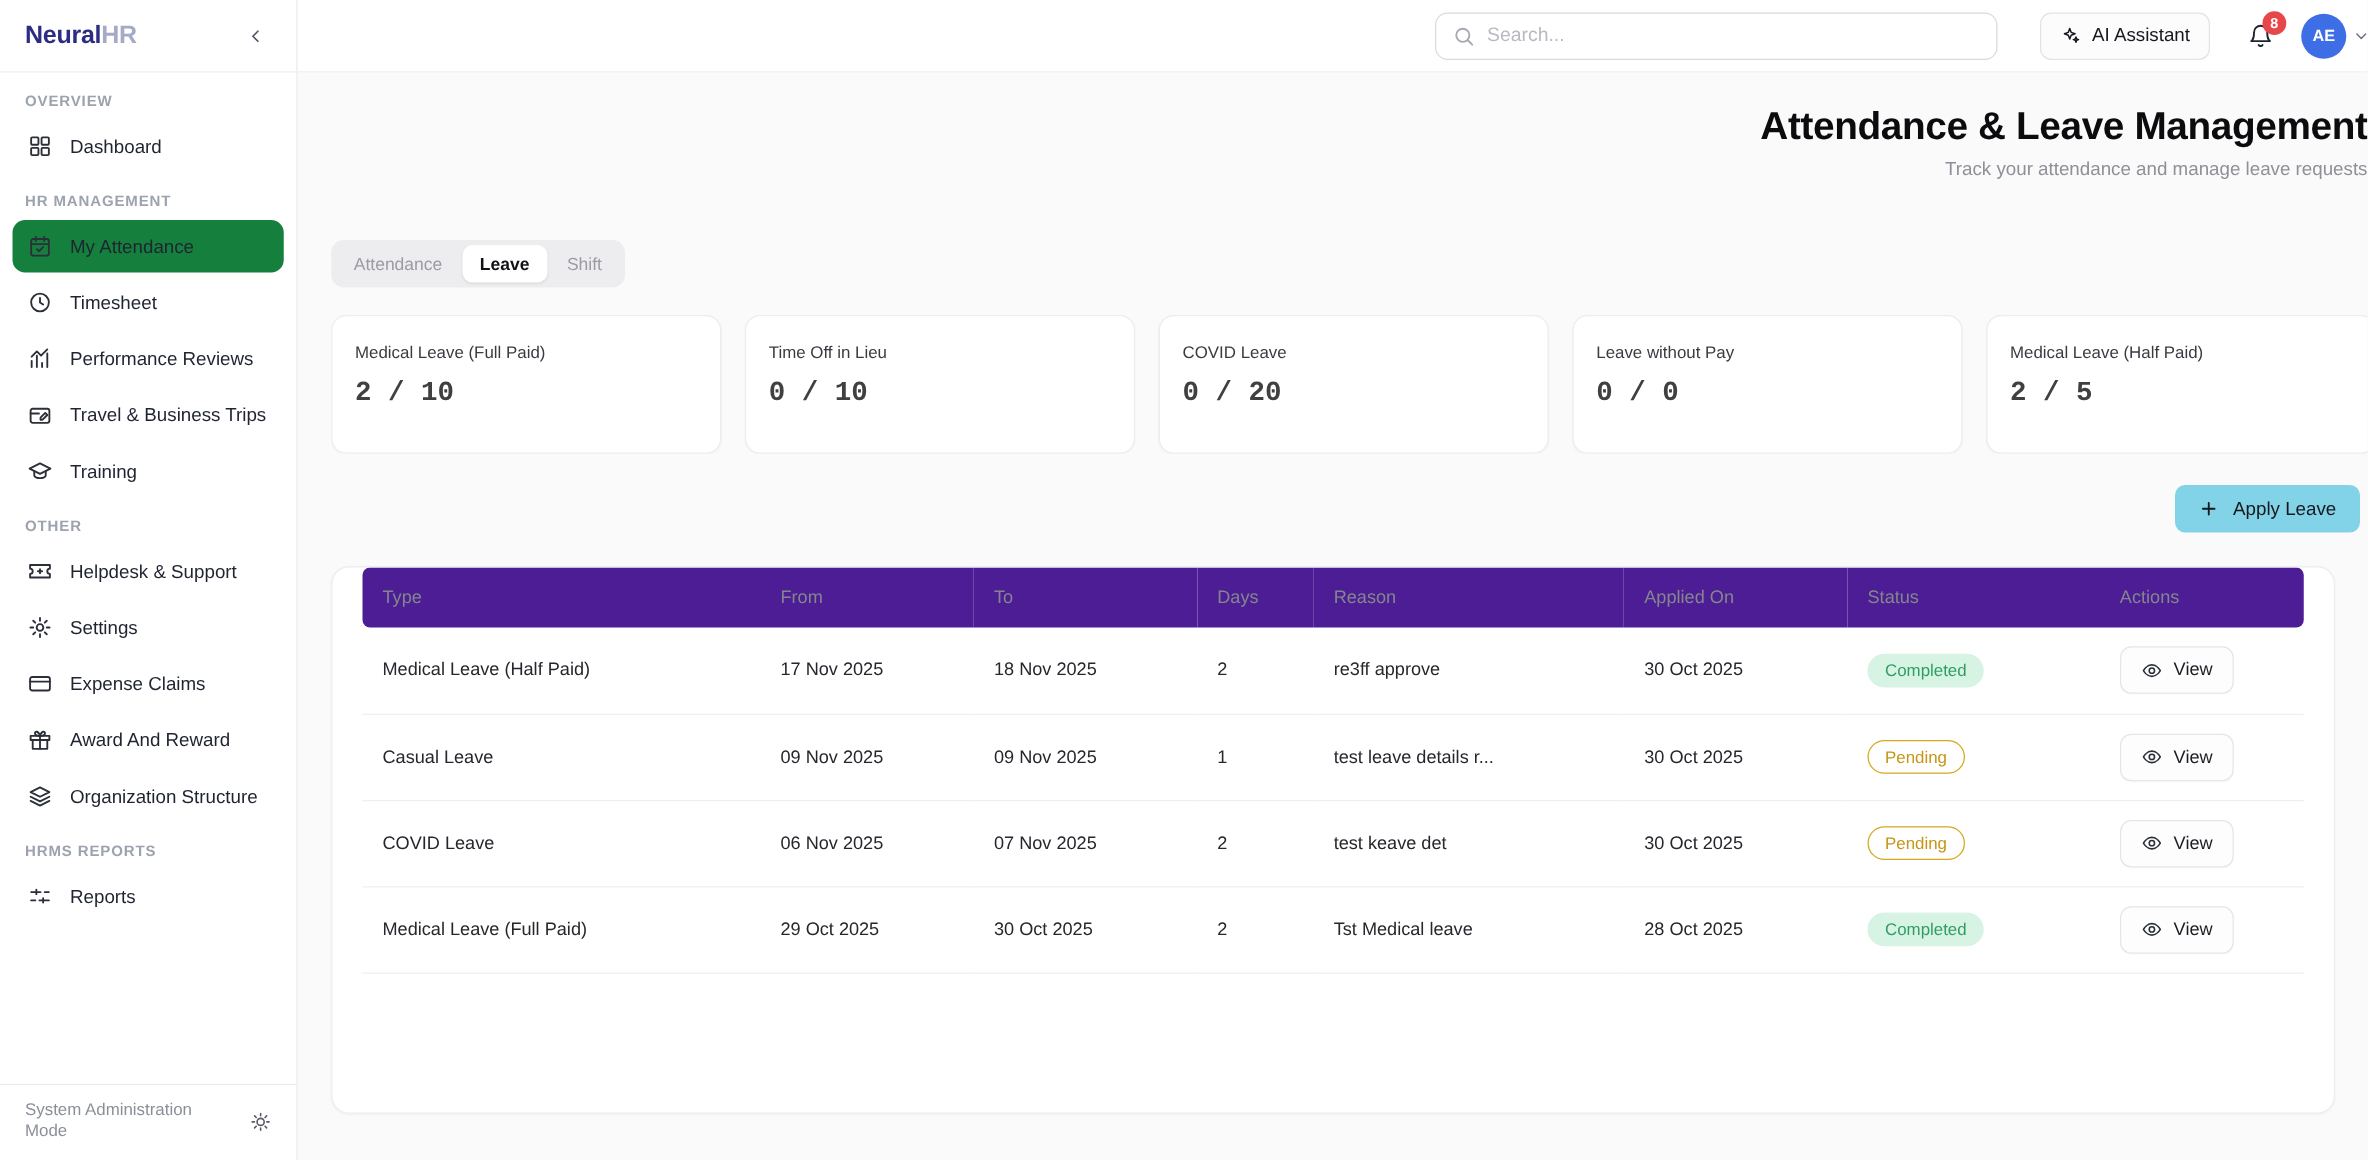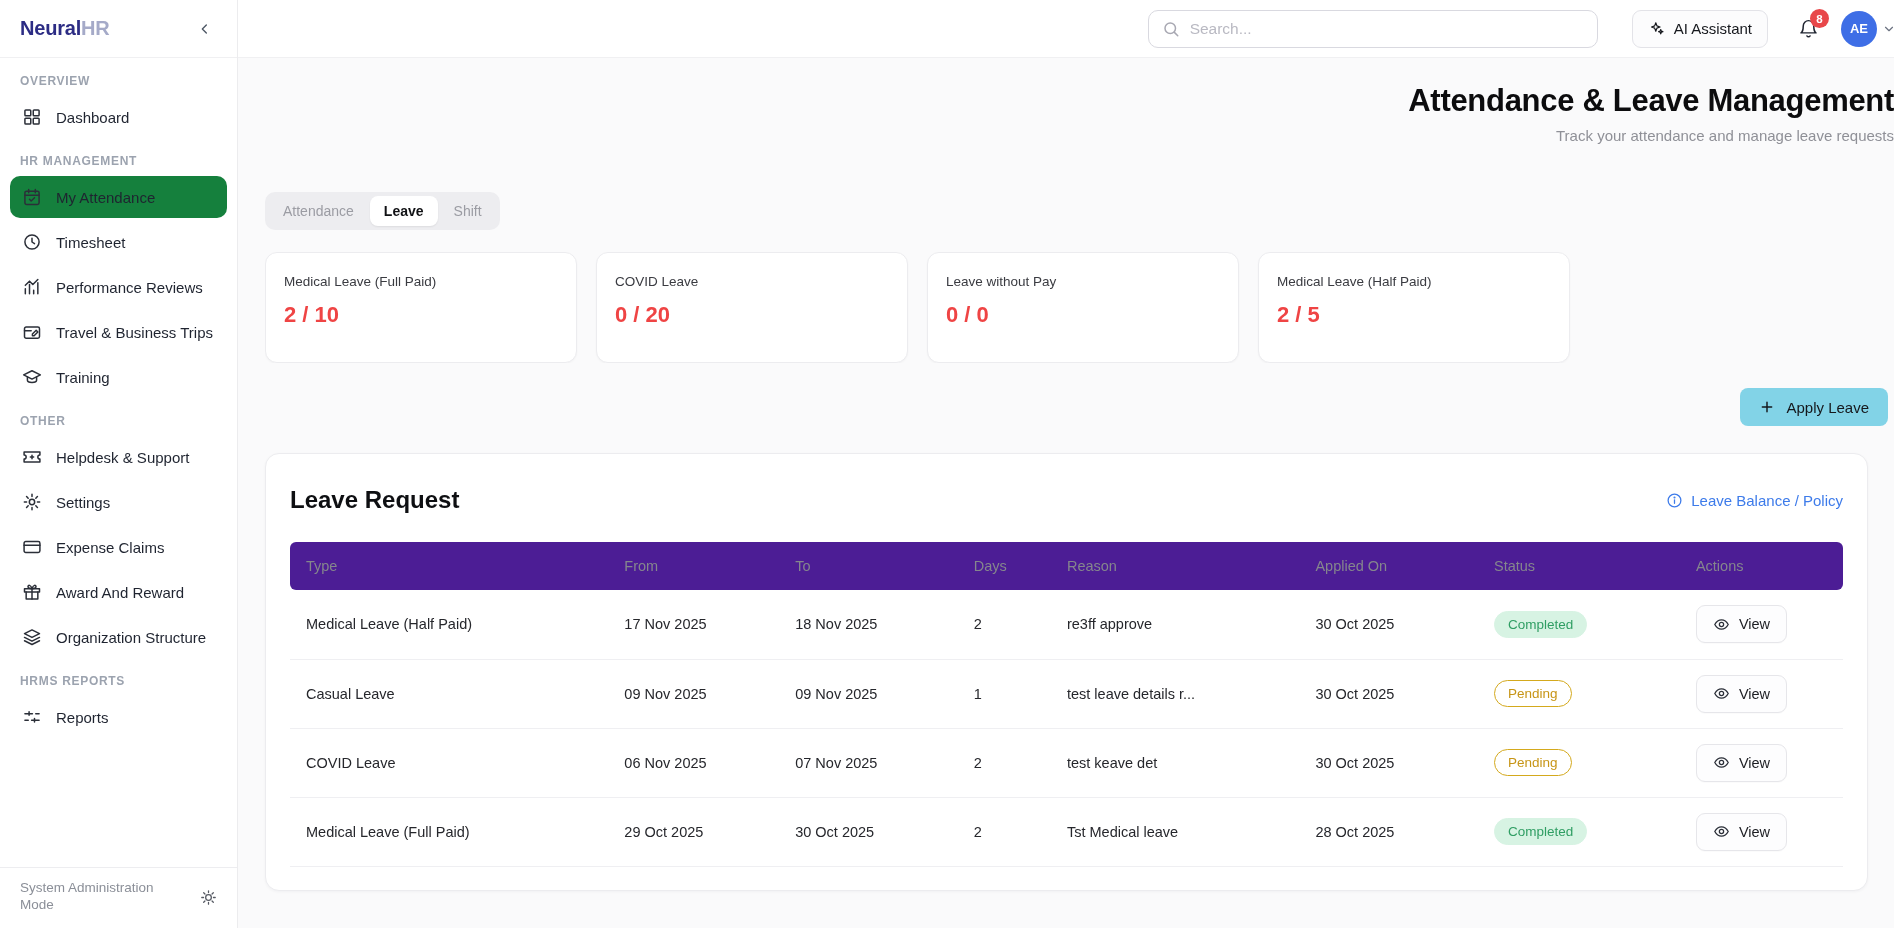--- a/index.html
+++ b/index.html
@@ -100,21 +100,21 @@
   }
   .tab { padding: 7px 14px; font-size: 14px; color: #9b9ca3; border-radius: 8px; cursor: pointer; }
   .tab.active { background: #fff; color: #101114; font-weight: 700; box-shadow: 0 1px 2px rgba(0,0,0,0.07); }
 
   .cards-row { margin: 22px 0 0 27px; display: flex; gap: 19px; overflow: hidden; }
   .balance-card {
     flex: 0 0 312px; height: 111px; background: #fff; border: 1px solid #ececef;
     border-radius: 12px; padding: 21px 18px; box-shadow: 0 1px 2px rgba(16,24,40,.03);
   }
   .balance-label { font-size: 13.5px; color: #3a3b41; cursor: default; }
-  .balance-value { margin-top: 13px; font-size: 22px; font-weight: 800; color: #ef4444; cursor: default; }
+  .balance-value { margin-top: 13px; font-size: 22px; font-weight: 800; color: #404040; cursor: default; font-family: Liberation Mono, monospace; }
 
   .apply-row { display: flex; justify-content: flex-end; margin-top: 25px; padding-right: 6px; }
   .apply-btn {
     height: 38px; background: #82d3e7; border: none; border-radius: 8px;
     display: flex; align-items: center; gap: 11px; padding: 0 19px;
     font-size: 15px; color: #15181c; cursor: pointer; font-family: inherit;
   }
 
   .panel {
     margin: 27px 26px 0 27px; height: 438px; background: #fff;
@@ -369,20 +369,24 @@
     <div class="tab active">Leave</div>
     <div class="tab">Shift</div>
   </div>
 
   <div class="cards-row">
     <div class="balance-card">
       <div class="balance-label">Medical Leave (Full Paid)</div>
       <div class="balance-value">2 / 10</div>
     </div>
     <div class="balance-card">
+      <div class="balance-label">Time Off in Lieu</div>
+      <div class="balance-value">0 / 10</div>
+    </div>
+    <div class="balance-card">
       <div class="balance-label">COVID Leave</div>
       <div class="balance-value">0 / 20</div>
     </div>
     <div class="balance-card">
       <div class="balance-label">Leave without Pay</div>
       <div class="balance-value">0 / 0</div>
     </div>
     <div class="balance-card">
       <div class="balance-label">Medical Leave (Half Paid)</div>
       <div class="balance-value">2 / 5</div>
@@ -394,33 +398,20 @@
       <span>
         <svg width="16" height="16" viewBox="0 0 24 24" fill="none" stroke="currentColor" stroke-width="2.2" stroke-linecap="round">
             <path d="M12 5v14M5 12h14"></path>
           </svg>
       </span>
       <span>Apply Leave</span>
     </button>
   </div>
 
   <section class="panel">
-    <div class="panel-head">
-      <h2 class="panel-title">Leave Request</h2>
-      <div class="policy-link">
-        <span>
-          <svg width="17" height="17" viewBox="0 0 24 24" fill="none" stroke="currentColor" stroke-width="1.8" stroke-linecap="round">
-              <circle cx="12" cy="12" r="9"></circle>
-              <path d="M12 11v5"></path>
-              <circle cx="12" cy="7.7" r="0.6" fill="currentColor"></circle>
-            </svg>
-        </span>
-        <span>Leave Balance / Policy</span>
-      </div>
-    </div>
 
     <table class="leave-table">
       <colgroup>
         <col style="width:20.5%">
           <col style="width:11%">
           <col style="width:11.5%">
           <col style="width:6%">
         <col style="width:16%">
           <col style="width:11.5%">
           <col style="width:13%">

